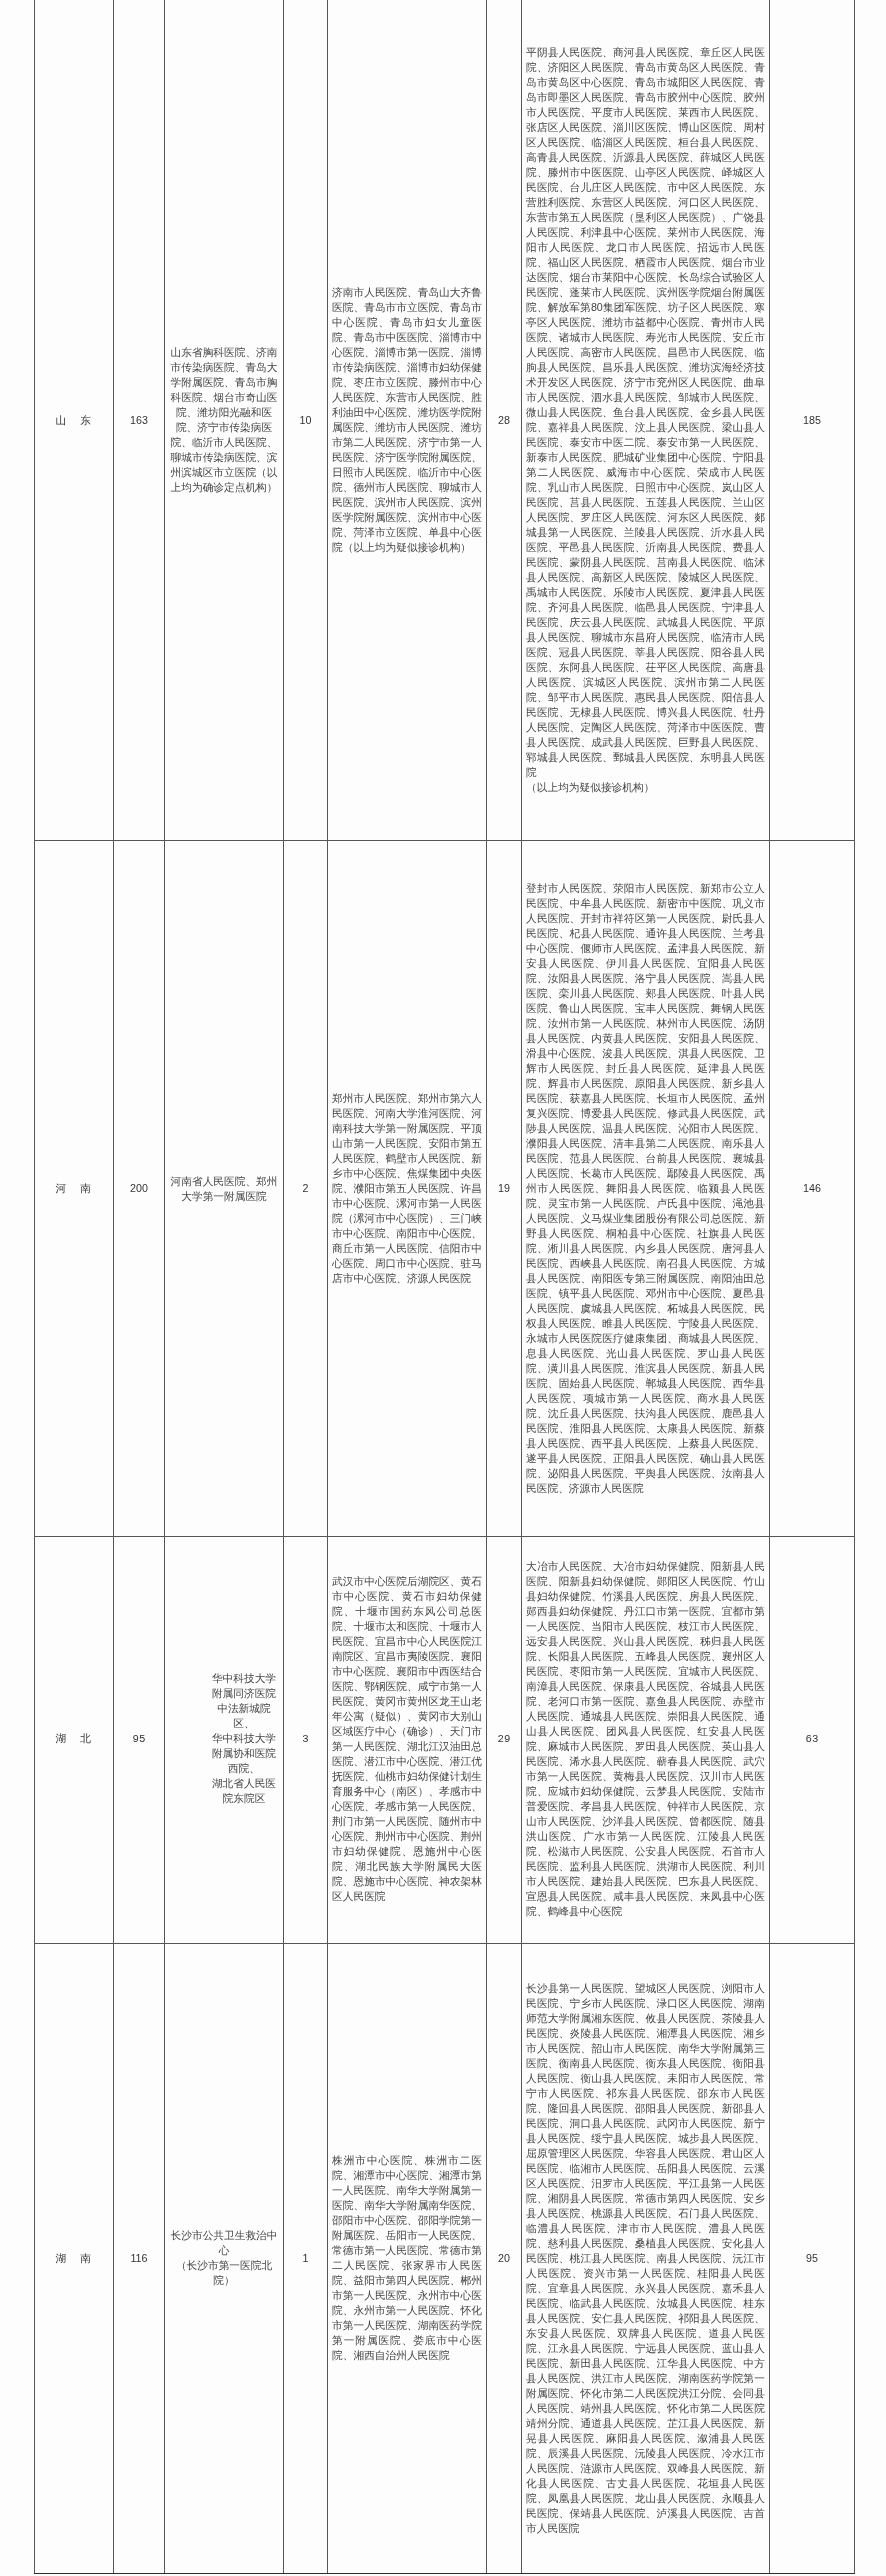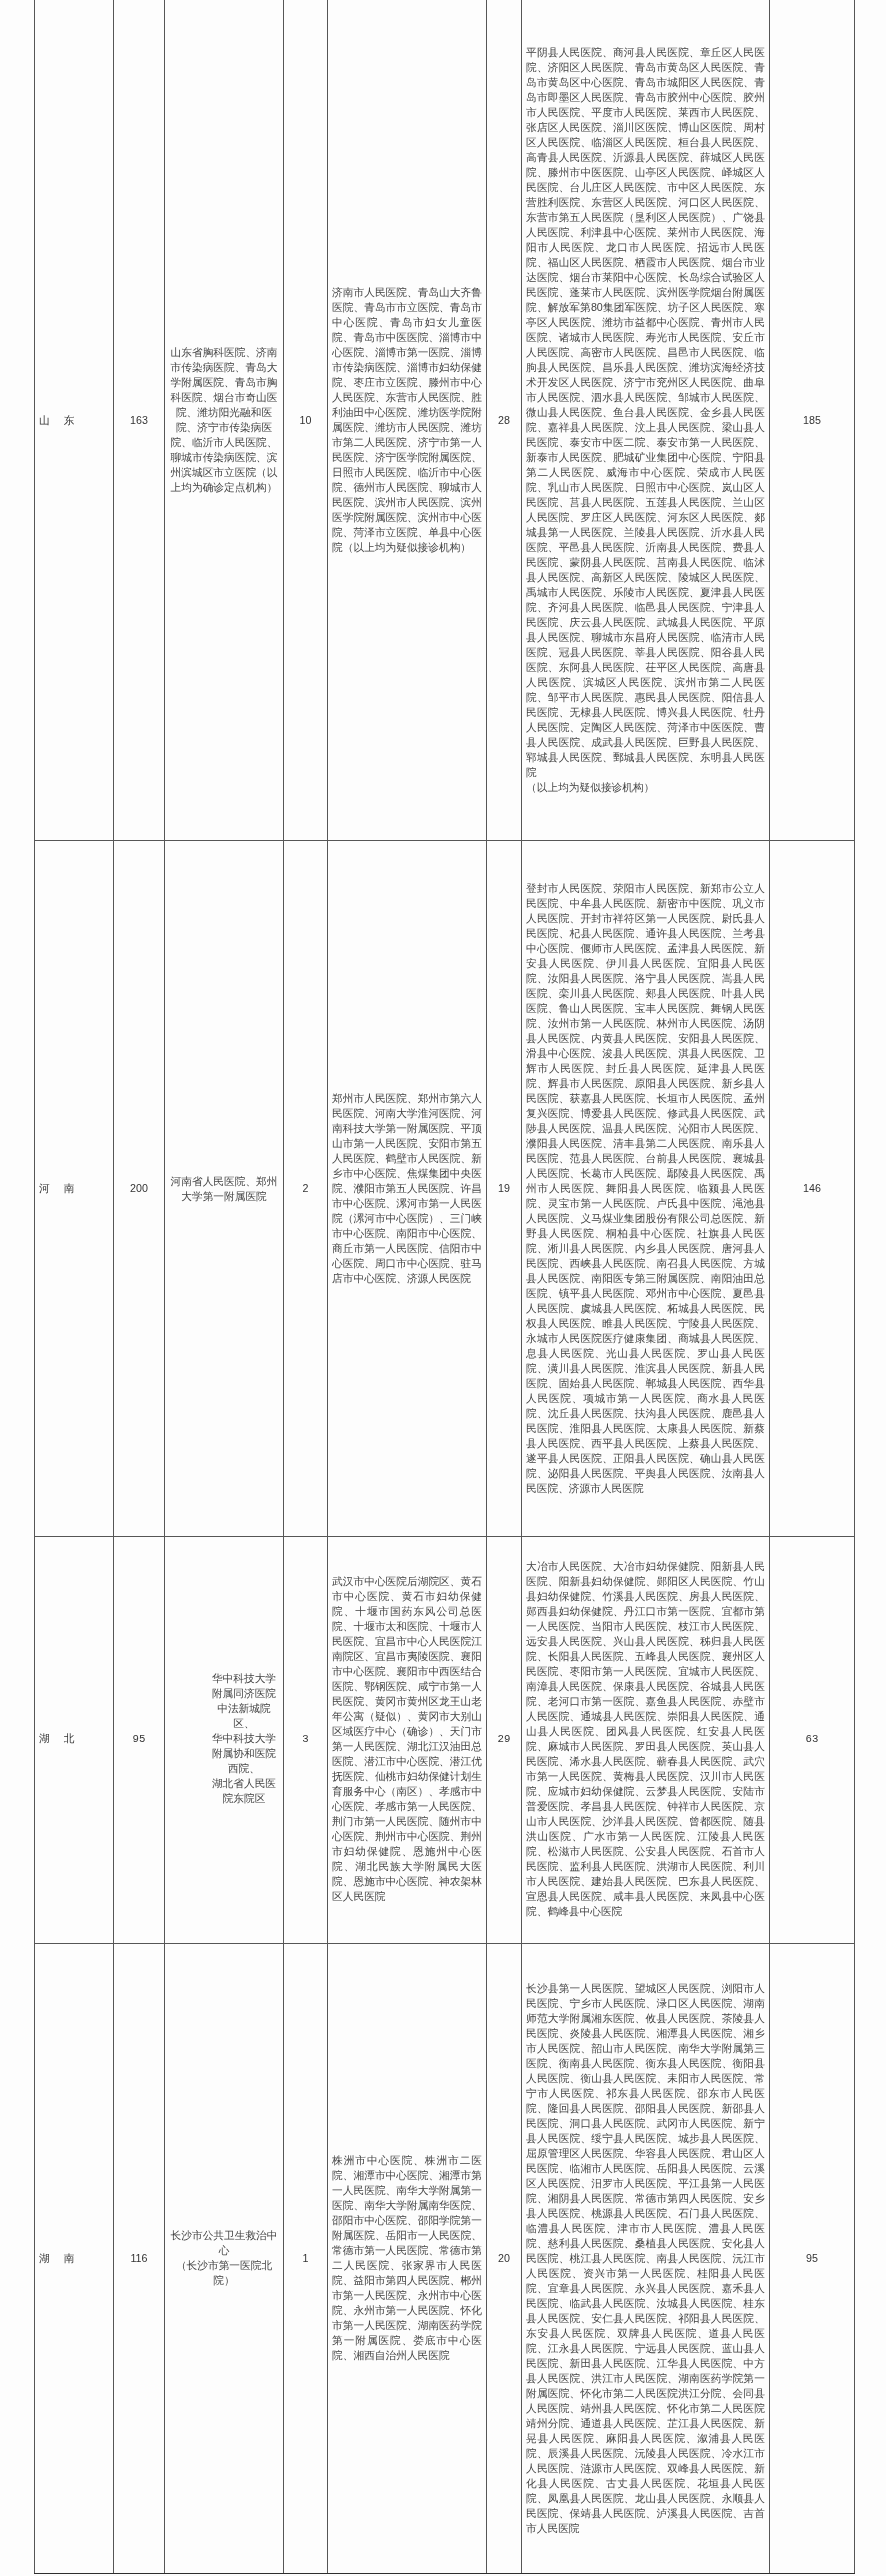--- a/index.html
+++ b/index.html
@@ -5,21 +5,21 @@
   html,body{margin:0;padding:0;background:#fdfdfd;}
   body{width:887px;font-family:"Liberation Sans",sans-serif;color:#3f3f3f;}
   .page{position:relative;width:887px;min-height:2576px;background:#fdfdfd;}
   table.hosp{border-collapse:collapse;table-layout:fixed;width:819px;margin-left:34px;background:#fdfdfd;}
   table.hosp td{border:0.8px solid #565656;padding:1.6px 4.1px;vertical-align:middle;
     font-size:10.7px;line-height:15px;word-break:break-all;overflow:hidden;}
   tr.r1 td{height:837px;border-top:none;}
   tr.r2 td{height:692px;}
   tr.r3 td{height:402px;font-family:Liberation Mono, monospace;}
   tr.r4 td{height:626px;border-bottom:1.6px solid #2e2e2e;}
-  td.province{text-align:left;font-size:12.3px;letter-spacing:1.6px;color:#333;margin-top:12px;}
+  td.province{text-align:center;font-size:12.3px;letter-spacing:1.6px;color:#333;margin-top:12px;}
   td.num{text-align:center;font-size:11.5px;color:#333;}
   td.list{text-align:justify;color:#424242;}
   td.list3{text-align:justify;color:#424242;}
   td.listA{text-align:center;color:#424242;}
 </style>
 </head>
 <body>
 
 <div class="page">
   <table class="hosp">

